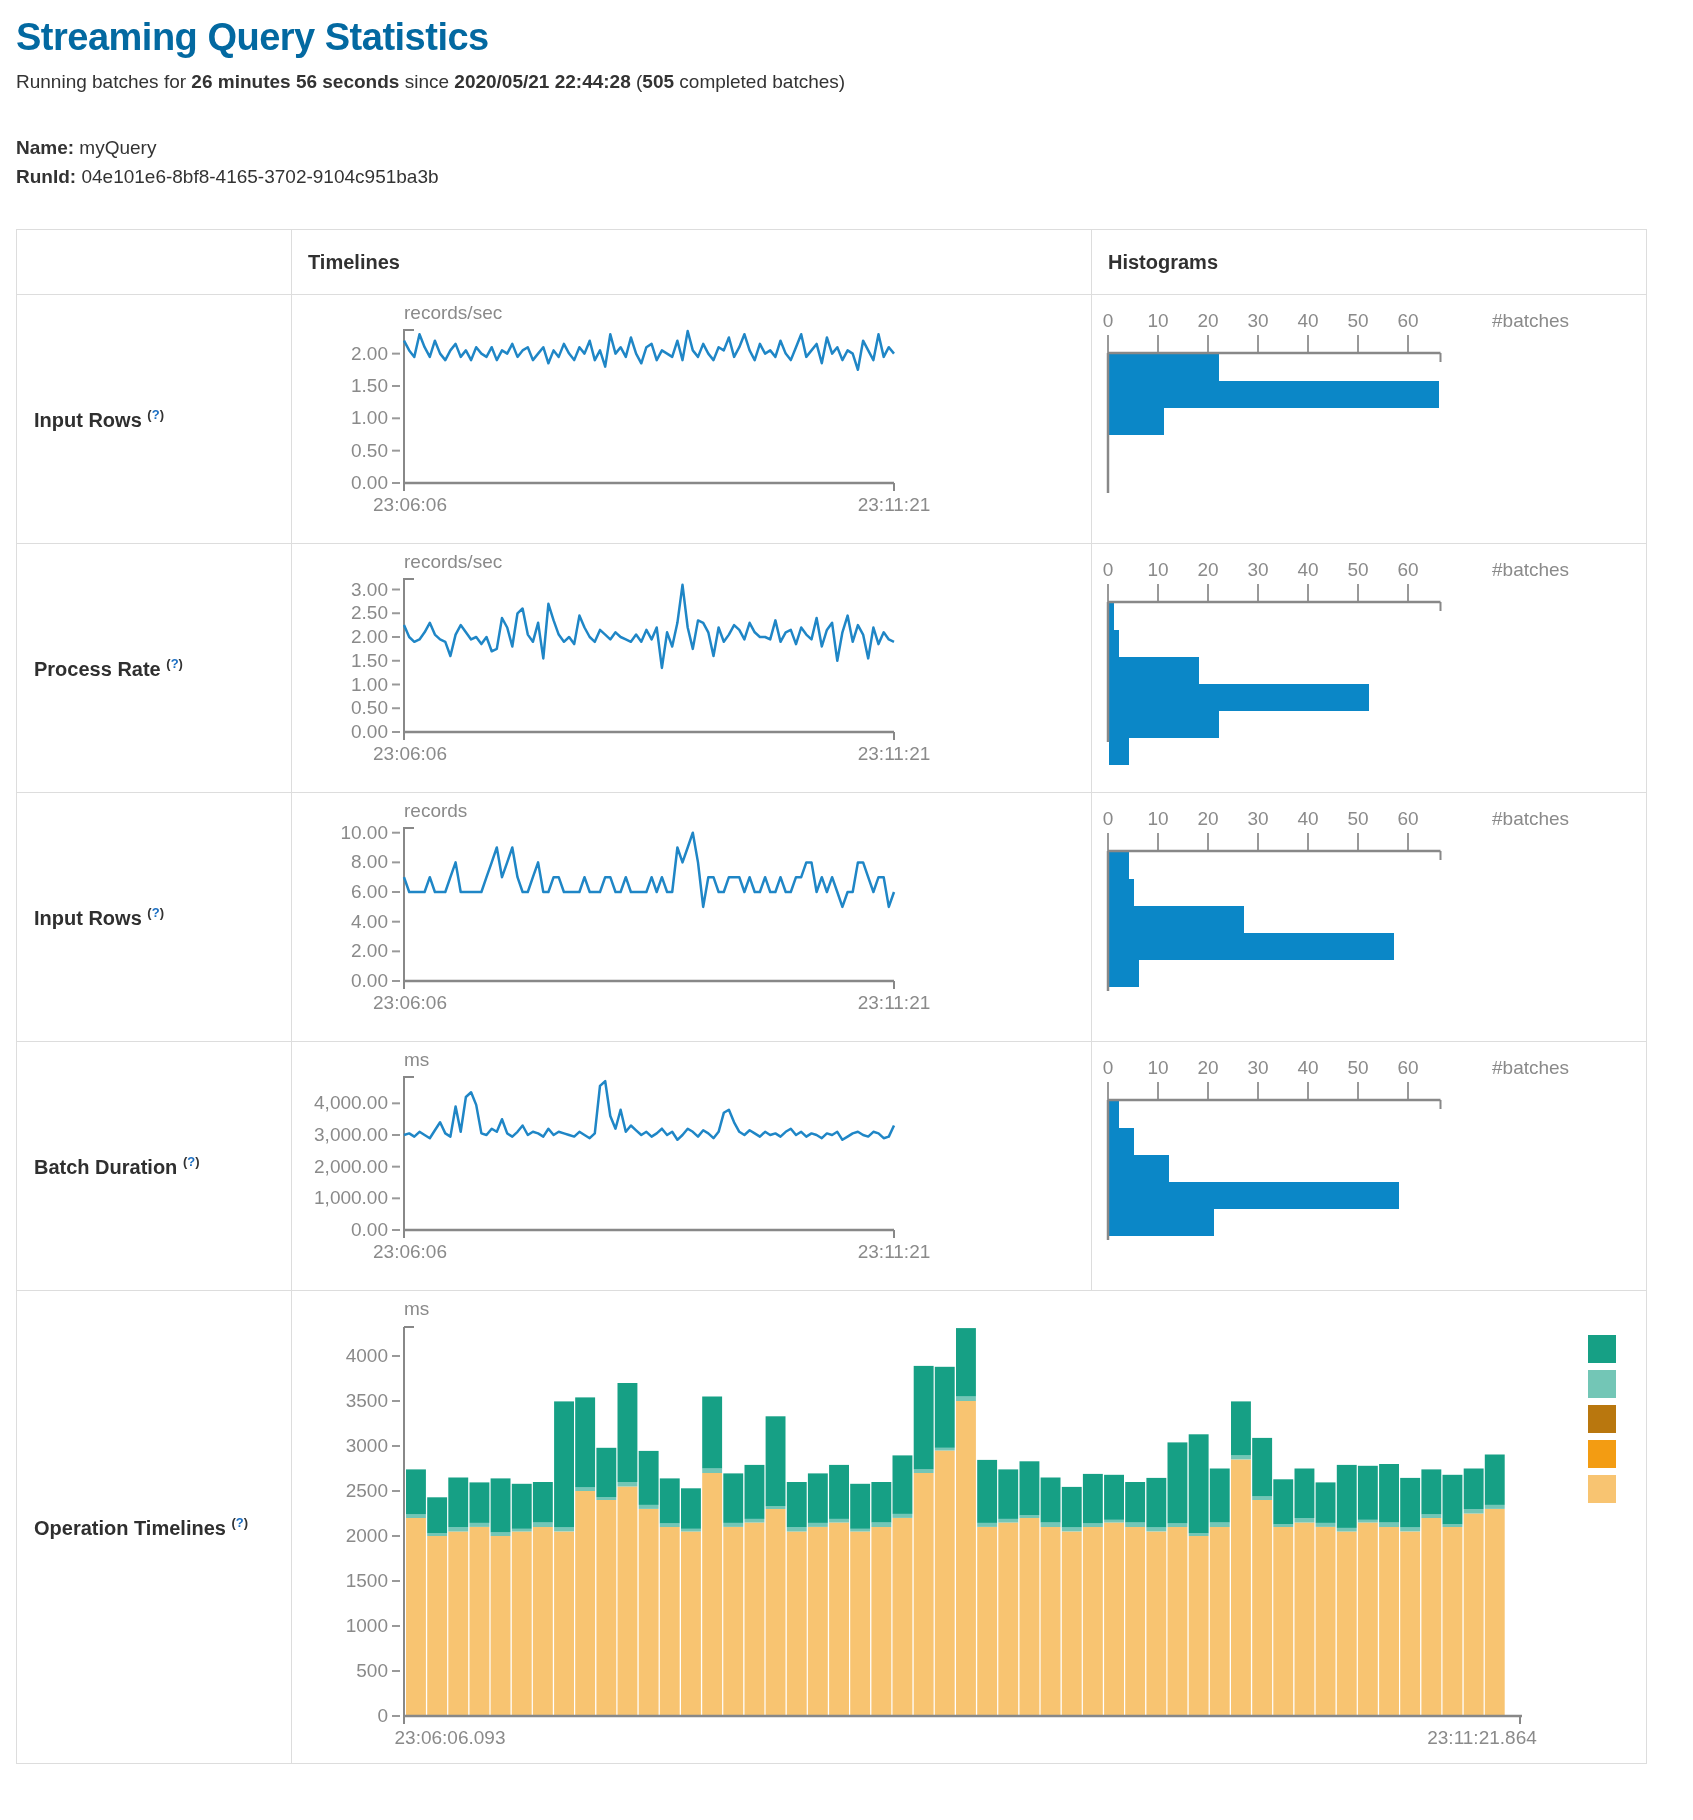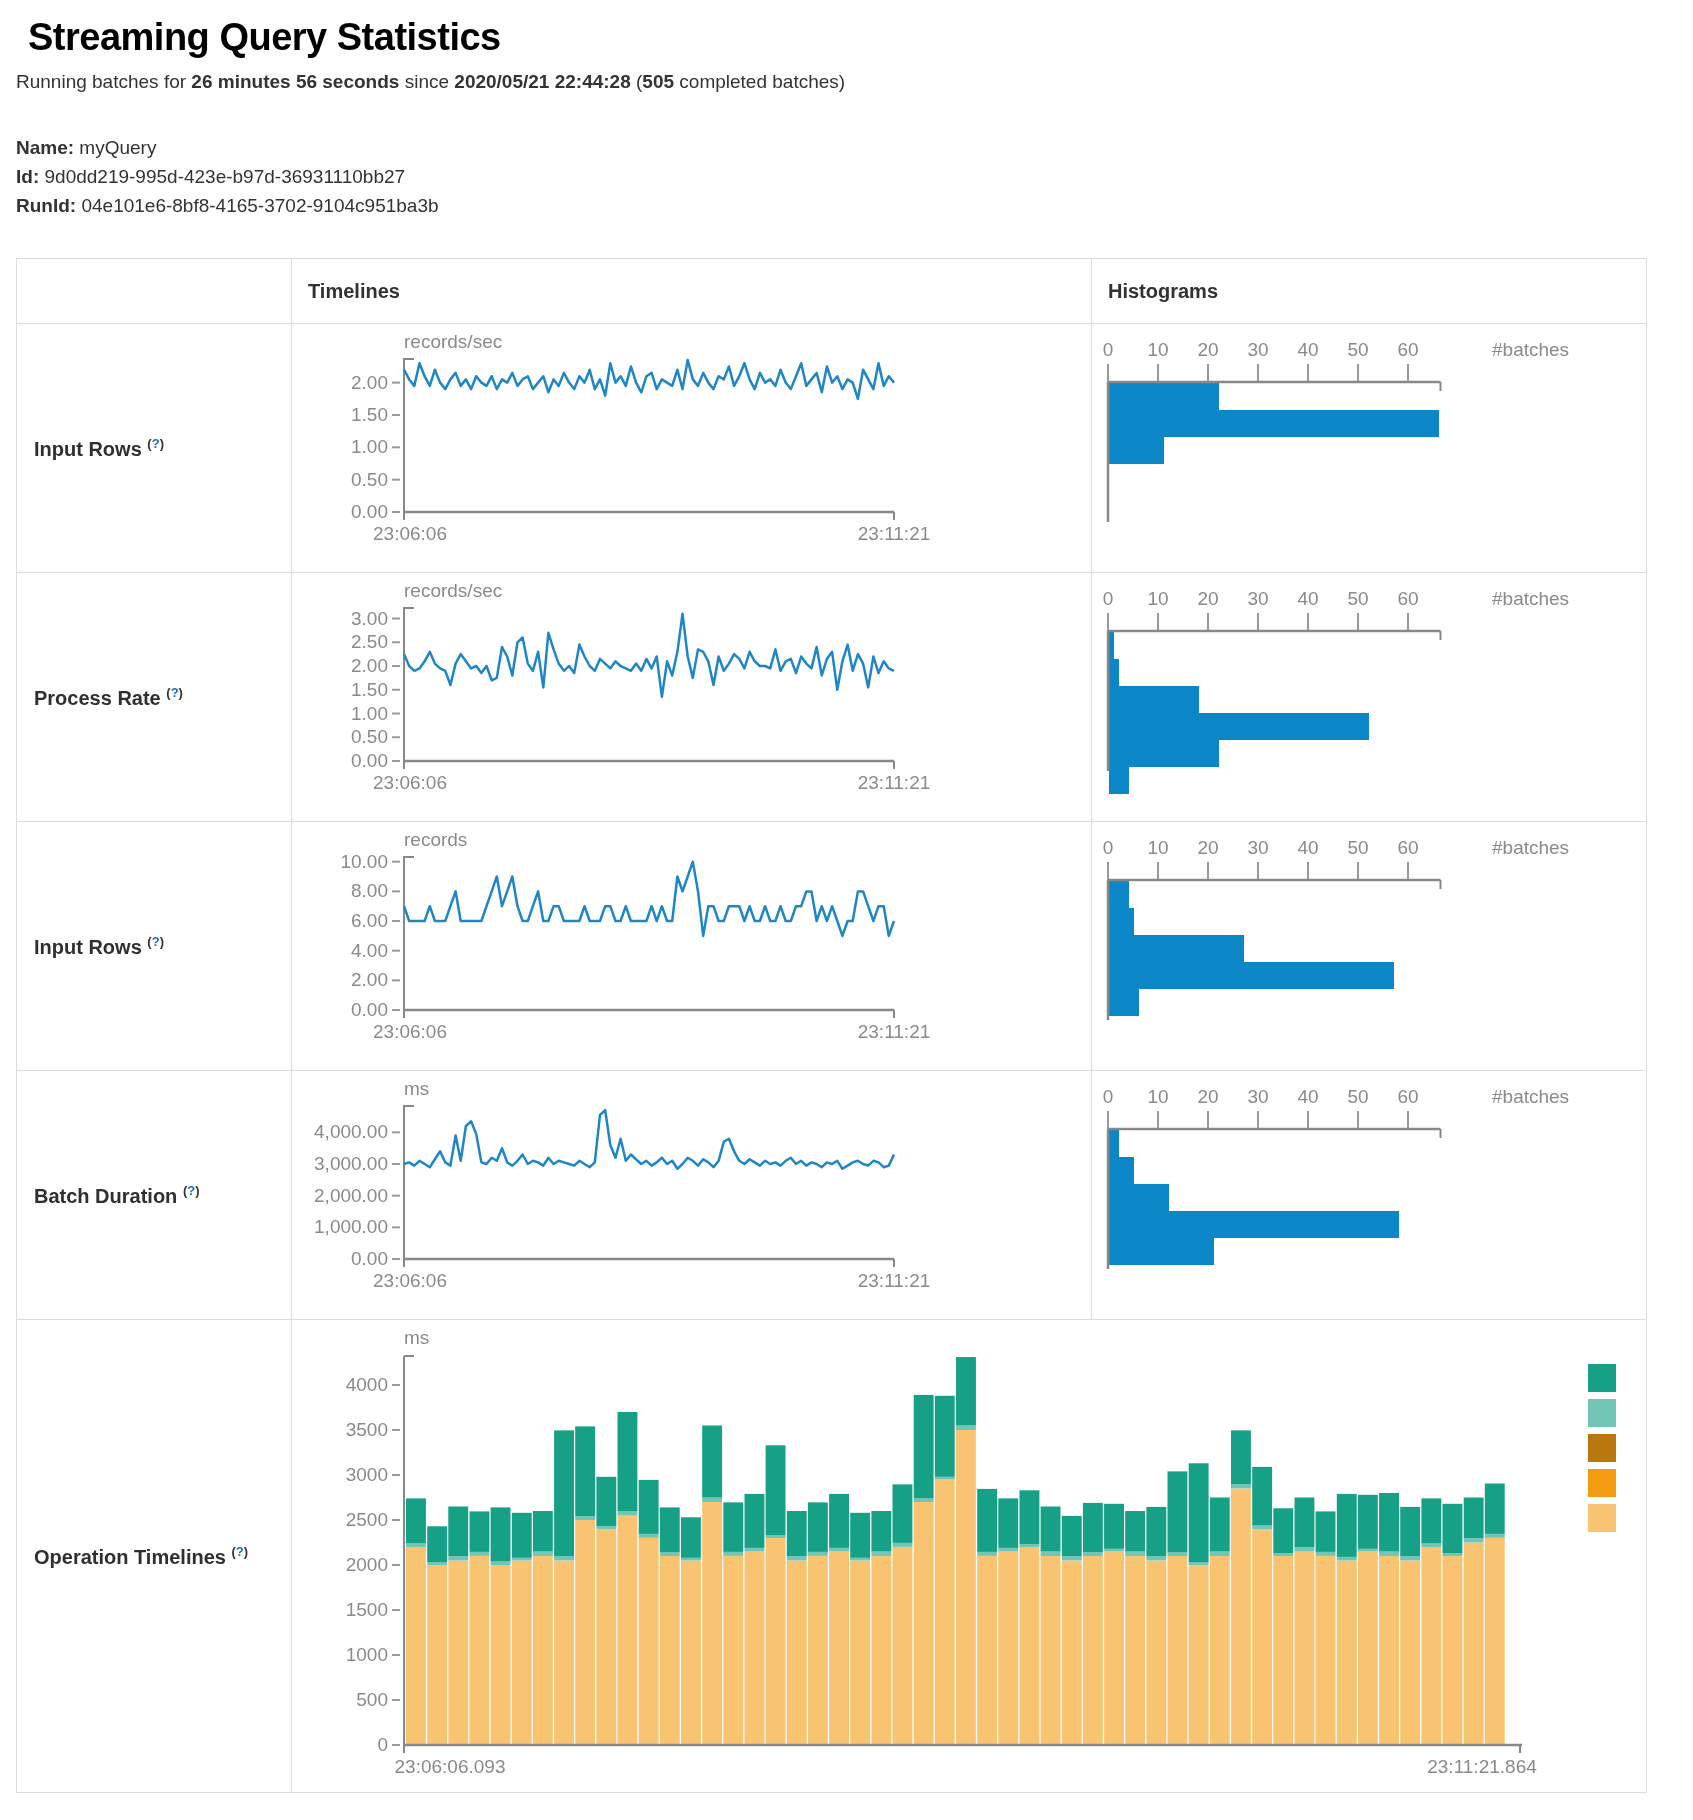--- a/index.html
+++ b/index.html
@@ -1,17 +1,17 @@
 <!DOCTYPE html>
 <html><head>
 <meta charset="utf-8">
 <style>
   html,body{margin:0;padding:0;background:#fff;color:#333;font-family:"Liberation Sans",sans-serif;}
   .container{width:1693px;box-sizing:border-box;padding:0 16px;}
-  h1{font-size:38px;font-weight:bold;margin:16px 12px 12px;color:#000000;letter-spacing:-0.5px;}
+  h1{font-size:38px;font-weight:bold;margin:16px 0 12px;color:#0369a1;letter-spacing:-0.5px;}
   .subtitle{font-size:19px;margin:0 0 40px;color:#333;}
   .subtitle b{font-weight:bold;text-align:right;}
   .meta{font-size:19px;line-height:29px;margin:3px 0 38px;}
   .meta b{font-weight:bold;}
   table.stats{border-collapse:collapse;table-layout:fixed;width:1576px;}
   table.stats th,table.stats td{border:1px solid #ddd;}
   th.c1{width:257px;}
   th.c2{width:782px;}
   th.c3{width:537px;}
   thead th{height:62px;text-align:left;vertical-align:middle;padding-left:16px;font-size:20px;font-weight:bold;color:#313131;margin-top:40px;}
@@ -30,21 +30,20 @@
 <body>
 
 <div class="container">
 
   <h1>Streaming Query Statistics</h1>
 
   <p class="subtitle"><span>Running batches for </span><b>26 minutes 56 seconds</b><span> since </span><b>2020/05/21 22:44:28</b><span> (</span><b>505</b><span> completed batches)</span></p>
 
   <div class="meta">
     <div><b>Name:</b> <span>myQuery</span></div>
-    <div><b>Id:</b> <span>9d0dd219-995d-423e-b97d-36931110bb27</span></div>
     <div><b>RunId:</b> <span>04e101e6-8bf8-4165-3702-9104c951ba3b</span></div>
   </div>
 
   <table class="stats">
     <thead>
       <tr>
         <th class="c1"></th>
         <th class="c2">Timelines</th>
         <th class="c3">Histograms</th>
       </tr>

